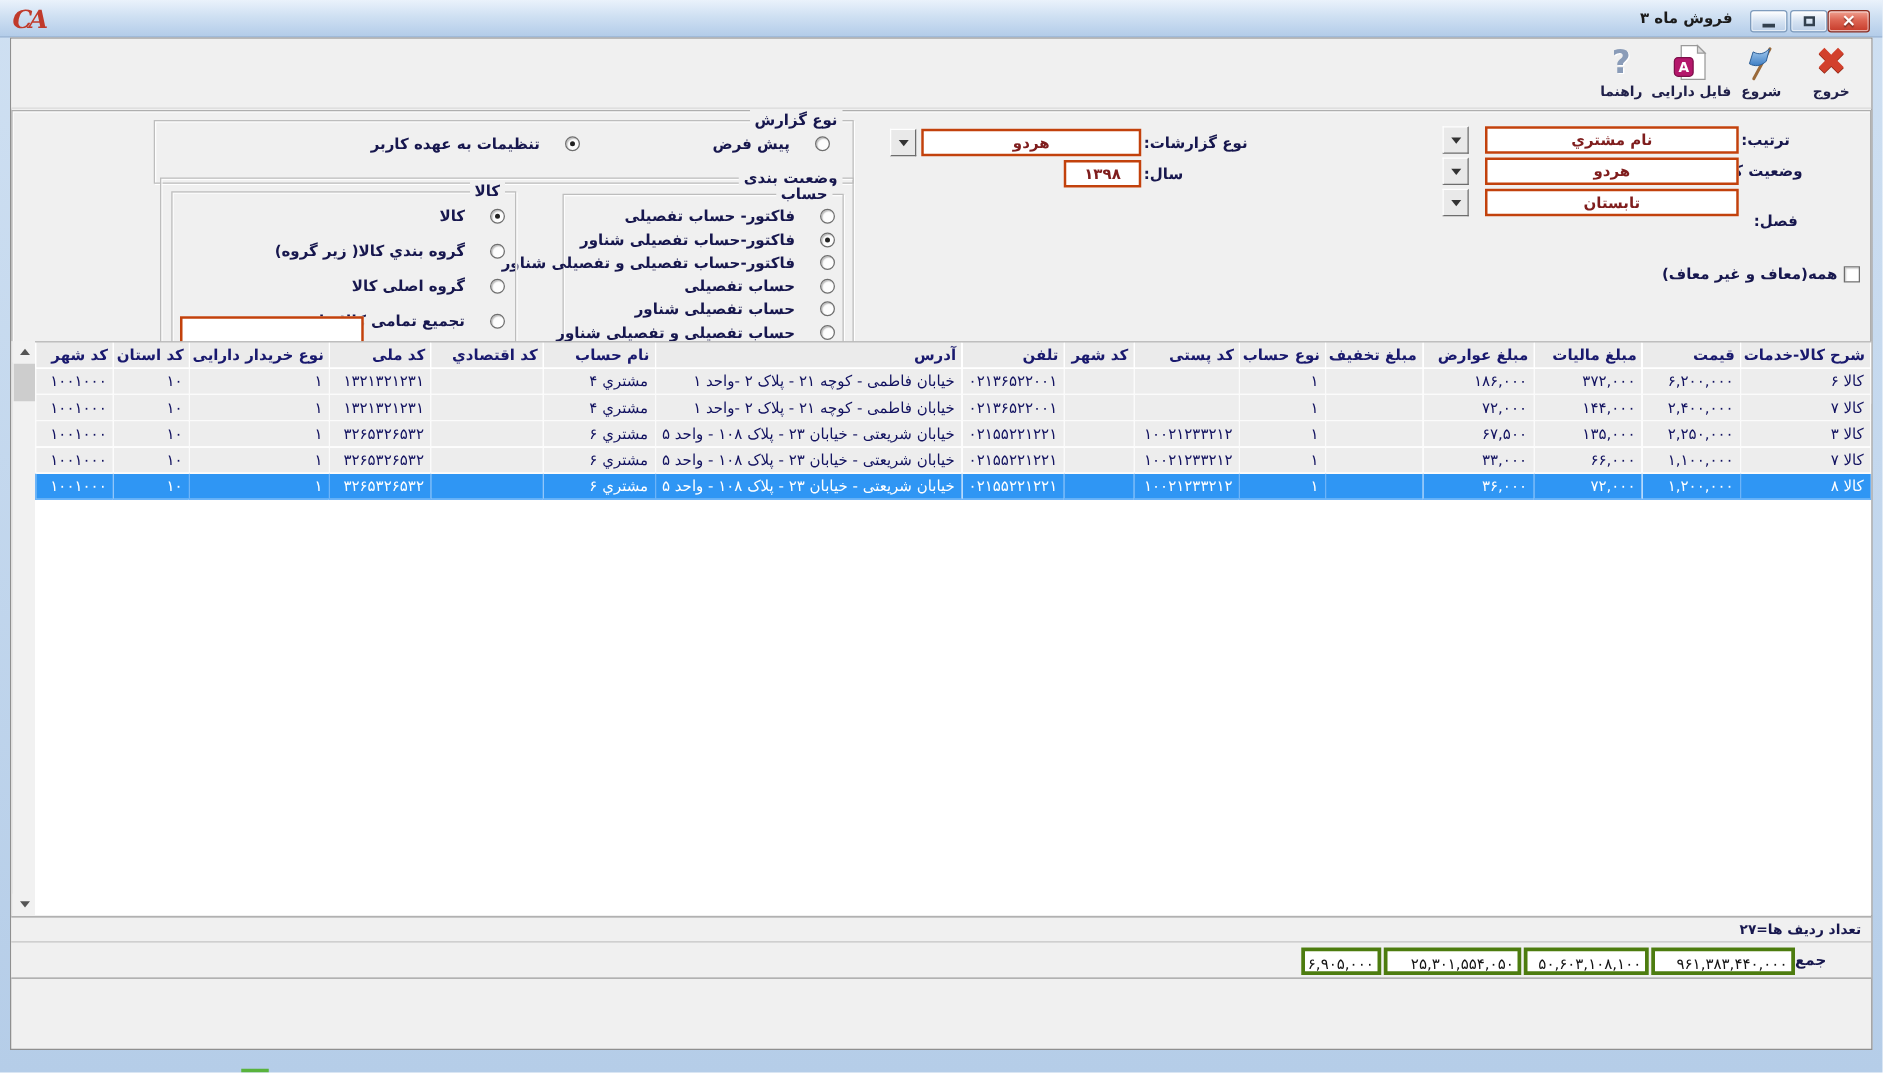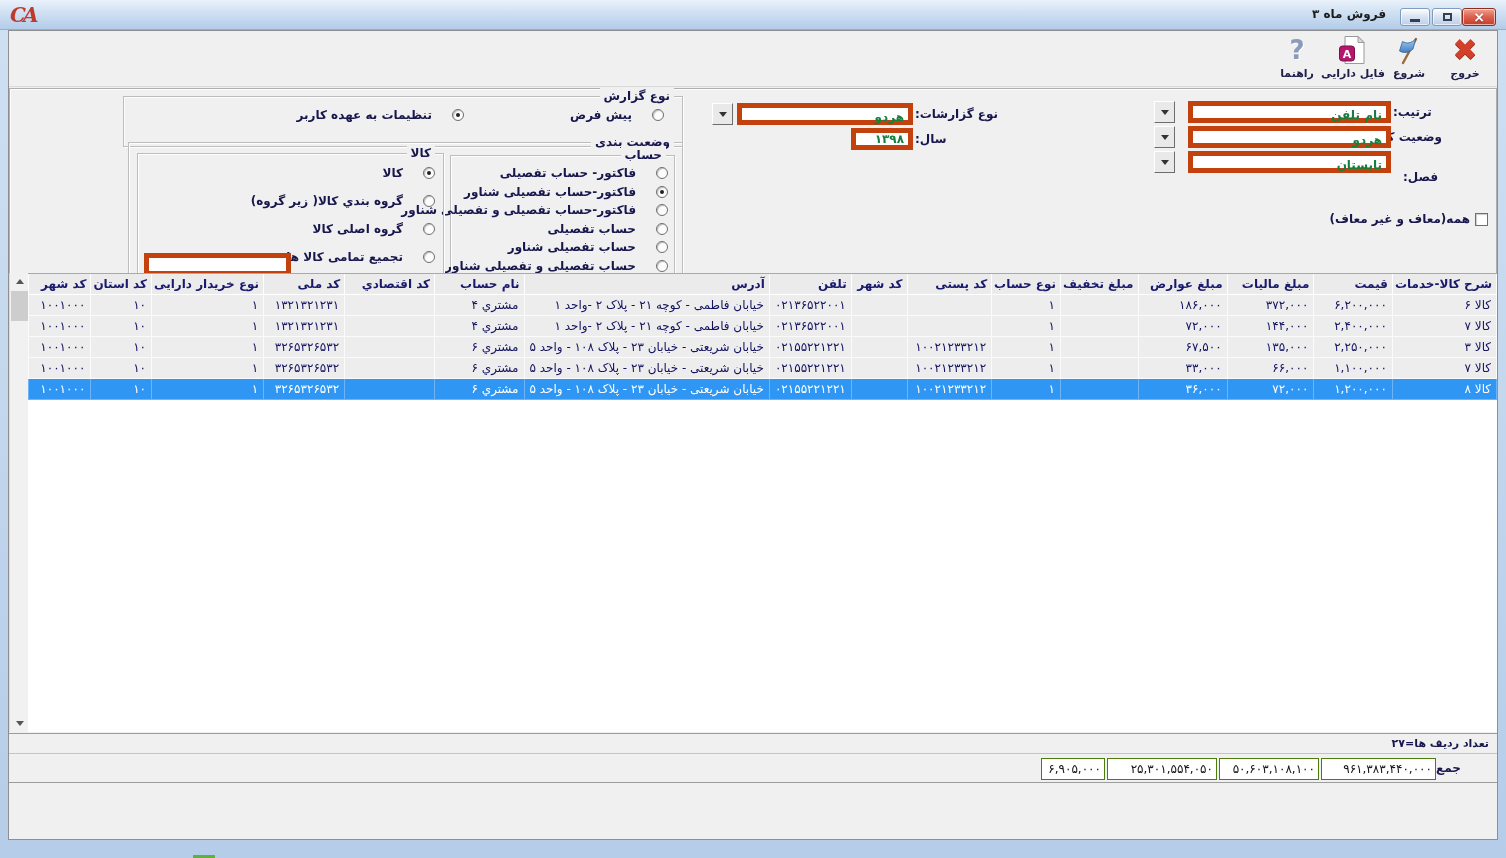--- a/index.html
+++ b/index.html
@@ -90,23 +90,23 @@
     border:1px solid #6e6e6e; box-shadow:inset 1px 1px 1px rgba(0,0,0,.25);
     flex:0 0 auto;
   }
   .radio.checked::after {
     content:""; display:block; width:4px; height:4px; margin:3px;
     border-radius:50%; background:#222;
   }
   .opt-label { font-size:12px; font-weight:bold; color:#17174e; }
   .field-label { position:absolute; font-size:12px; font-weight:bold; color:#17174e; white-space:nowrap; }
   .txtfield {
-    position:absolute; background:#fff; border:5px solid #c2410c;
-    font-size:12px; font-weight:bold; color:#15803d;
-    padding:2px 4px; text-align:right;
+    position:absolute; background:#fff; border:2px solid #c2410c;
+    font-size:12px; font-weight:bold; color:#7f1d1d;
+    padding:2px 4px; text-align:center;
     font-family:"DejaVu Sans","Liberation Sans",sans-serif;
   }
   .combo-btn {
     position:absolute; width:21px; height:22px;
     background:#e9e9e9;
     border:1px solid; border-color:#ffffff #6d6d6d #6d6d6d #ffffff;
     display:flex; align-items:center; justify-content:center; cursor:default;
   }
   .arrow-down { width:0; height:0; border-left:4px solid transparent; border-right:4px solid transparent; border-top:5px solid #333; }
   .checkbox {
@@ -151,21 +151,21 @@
     font-size:11px; font-weight:bold; color:#17174e;
     padding:3px 8px 0 0;
   }
   .totalsbar {
     position:absolute; left:0; top:722px; width:1488px; height:30px;
     background:#f0f0f0; border-top:1px solid #c4c4c4; border-bottom:1px solid #9c9c9c;
   }
   .sum-label { position:absolute; right:36px; top:7px; font-size:12px; font-weight:bold; color:#17174e; }
   .total-field {
     position:absolute; top:4px; height:22px; background:#fff;
-    border:1px solid #4d7c0f; font-size:12px; color:#131313;
+    border:3px solid #4d7c0f; font-size:12px; color:#131313;
     text-align:right; padding:3px 3px 0 1px; white-space:nowrap; overflow:hidden;
   }
 </style>
 </head>
 <body>
 
 <div class="titlebar">
   <span class="logo">CA</span>
   <span class="win-title">فروش ماه ۳</span>
   <div class="winbtn min">
@@ -218,21 +218,21 @@
       <span class="tool-icon">
           <span class="icon-help">?</span>
         </span>
       <span class="tool-label">راهنما</span>
     </div>
   </div>
 
   <div class="filter-panel">
 
     <span class="field-label" style="left:1383px; top:16px;">ترتیب:</span>
-    <div class="txtfield" style="left:1178px; top:12px; width:203px; height:22px;">نام تلفن</div>
+    <div class="txtfield" style="left:1178px; top:12px; width:203px; height:22px;">نام مشتري</div>
     <div class="combo-btn" style="left:1144px; top:12px;">
         <span class="arrow-down"></span>
       </div>
 
     <span class="field-label" style="left:1345px; top:41px;">وضعیت کنترل:</span>
     <div class="txtfield" style="left:1178px; top:37px; width:203px; height:22px;">هردو</div>
     <div class="combo-btn" style="left:1144px; top:37px;">
         <span class="arrow-down"></span>
       </div>
 
@@ -292,21 +292,21 @@
         <div class="opt" style="right:6px; top:83px;">
             <span class="radio"></span>
             <span class="opt-label">حساب تفصیلی شناور</span>
           </div>
         <div class="opt" style="right:6px; top:102px;">
             <span class="radio"></span>
             <span class="opt-label">حساب تفصیلی و تفصیلی شناور</span>
           </div>
       </div>
 
-      <div class="groupbox" style="left:8px; top:10px; width:307px; height:132px;">
+      <div class="groupbox" style="left:8px; top:10px; width:276px; height:132px;">
         <span class="group-title">کالا</span>
         <div class="opt" style="right:8px; top:11px;">
             <span class="radio checked"></span>
             <span class="opt-label">کالا</span>
           </div>
         <div class="opt" style="right:8px; top:39px;">
             <span class="radio"></span>
             <span class="opt-label">گروه بندي کالا( زیر گروه)</span>
           </div>
         <div class="opt" style="right:8px; top:67px;">

